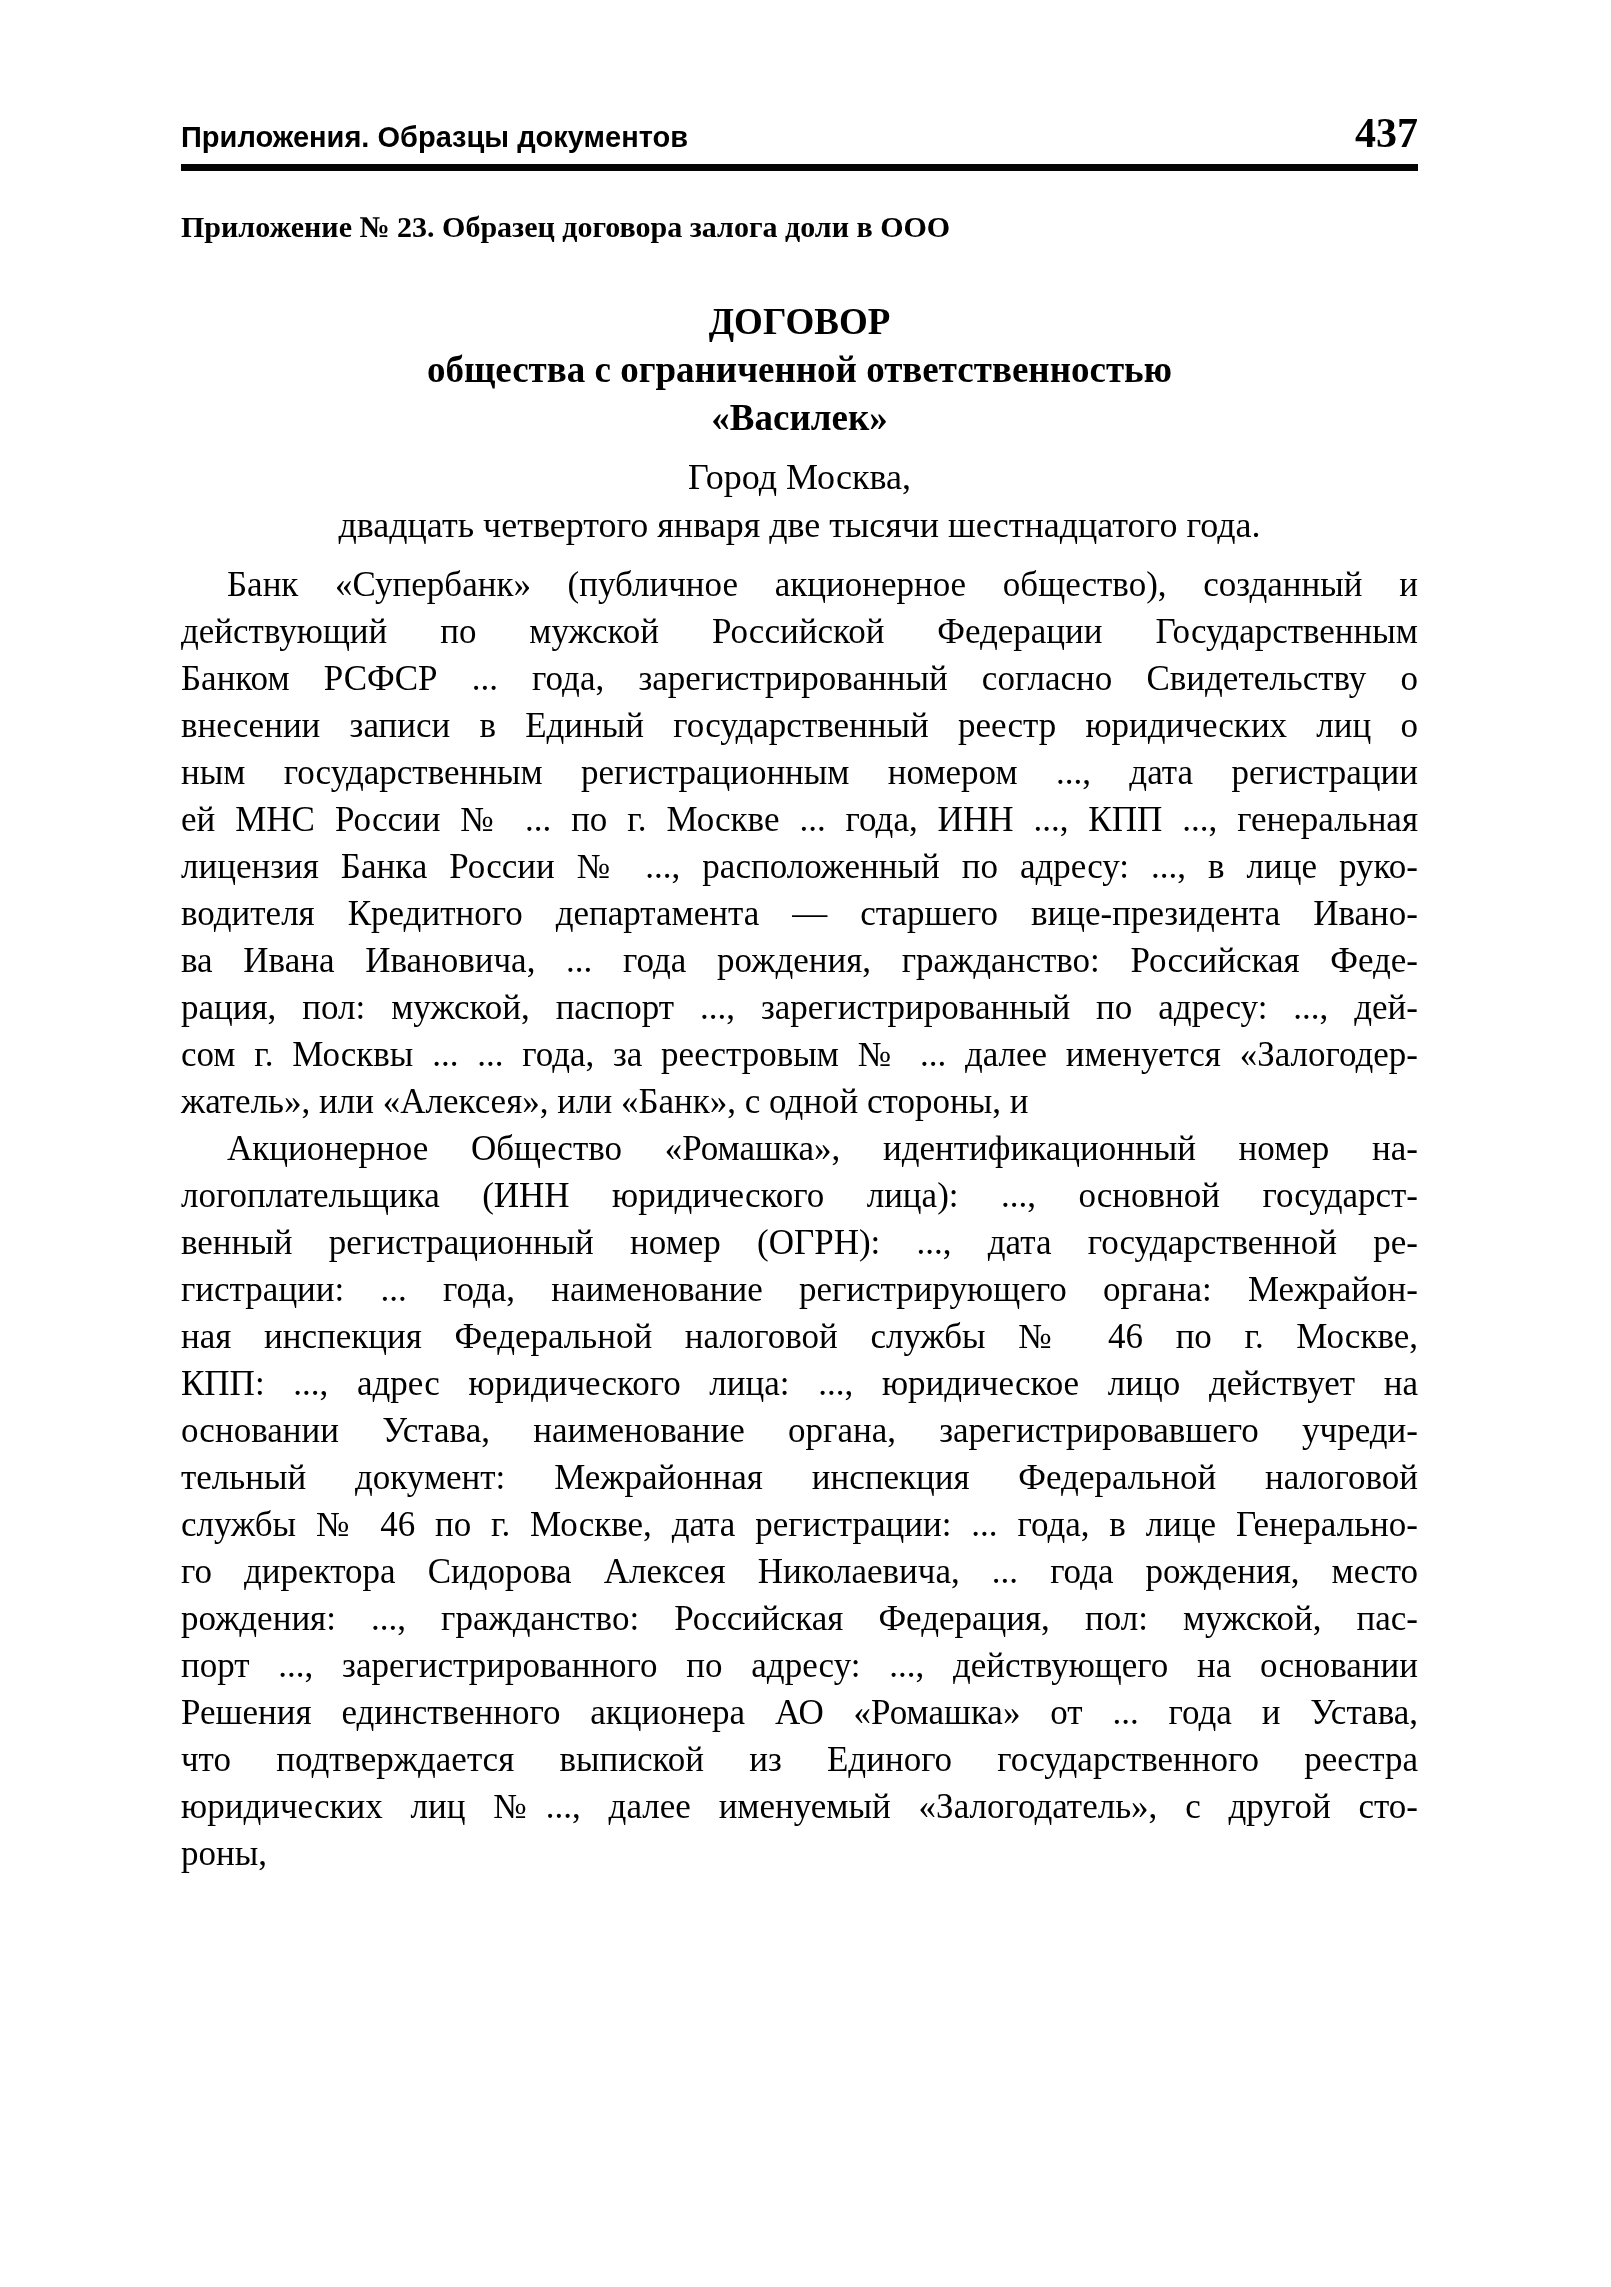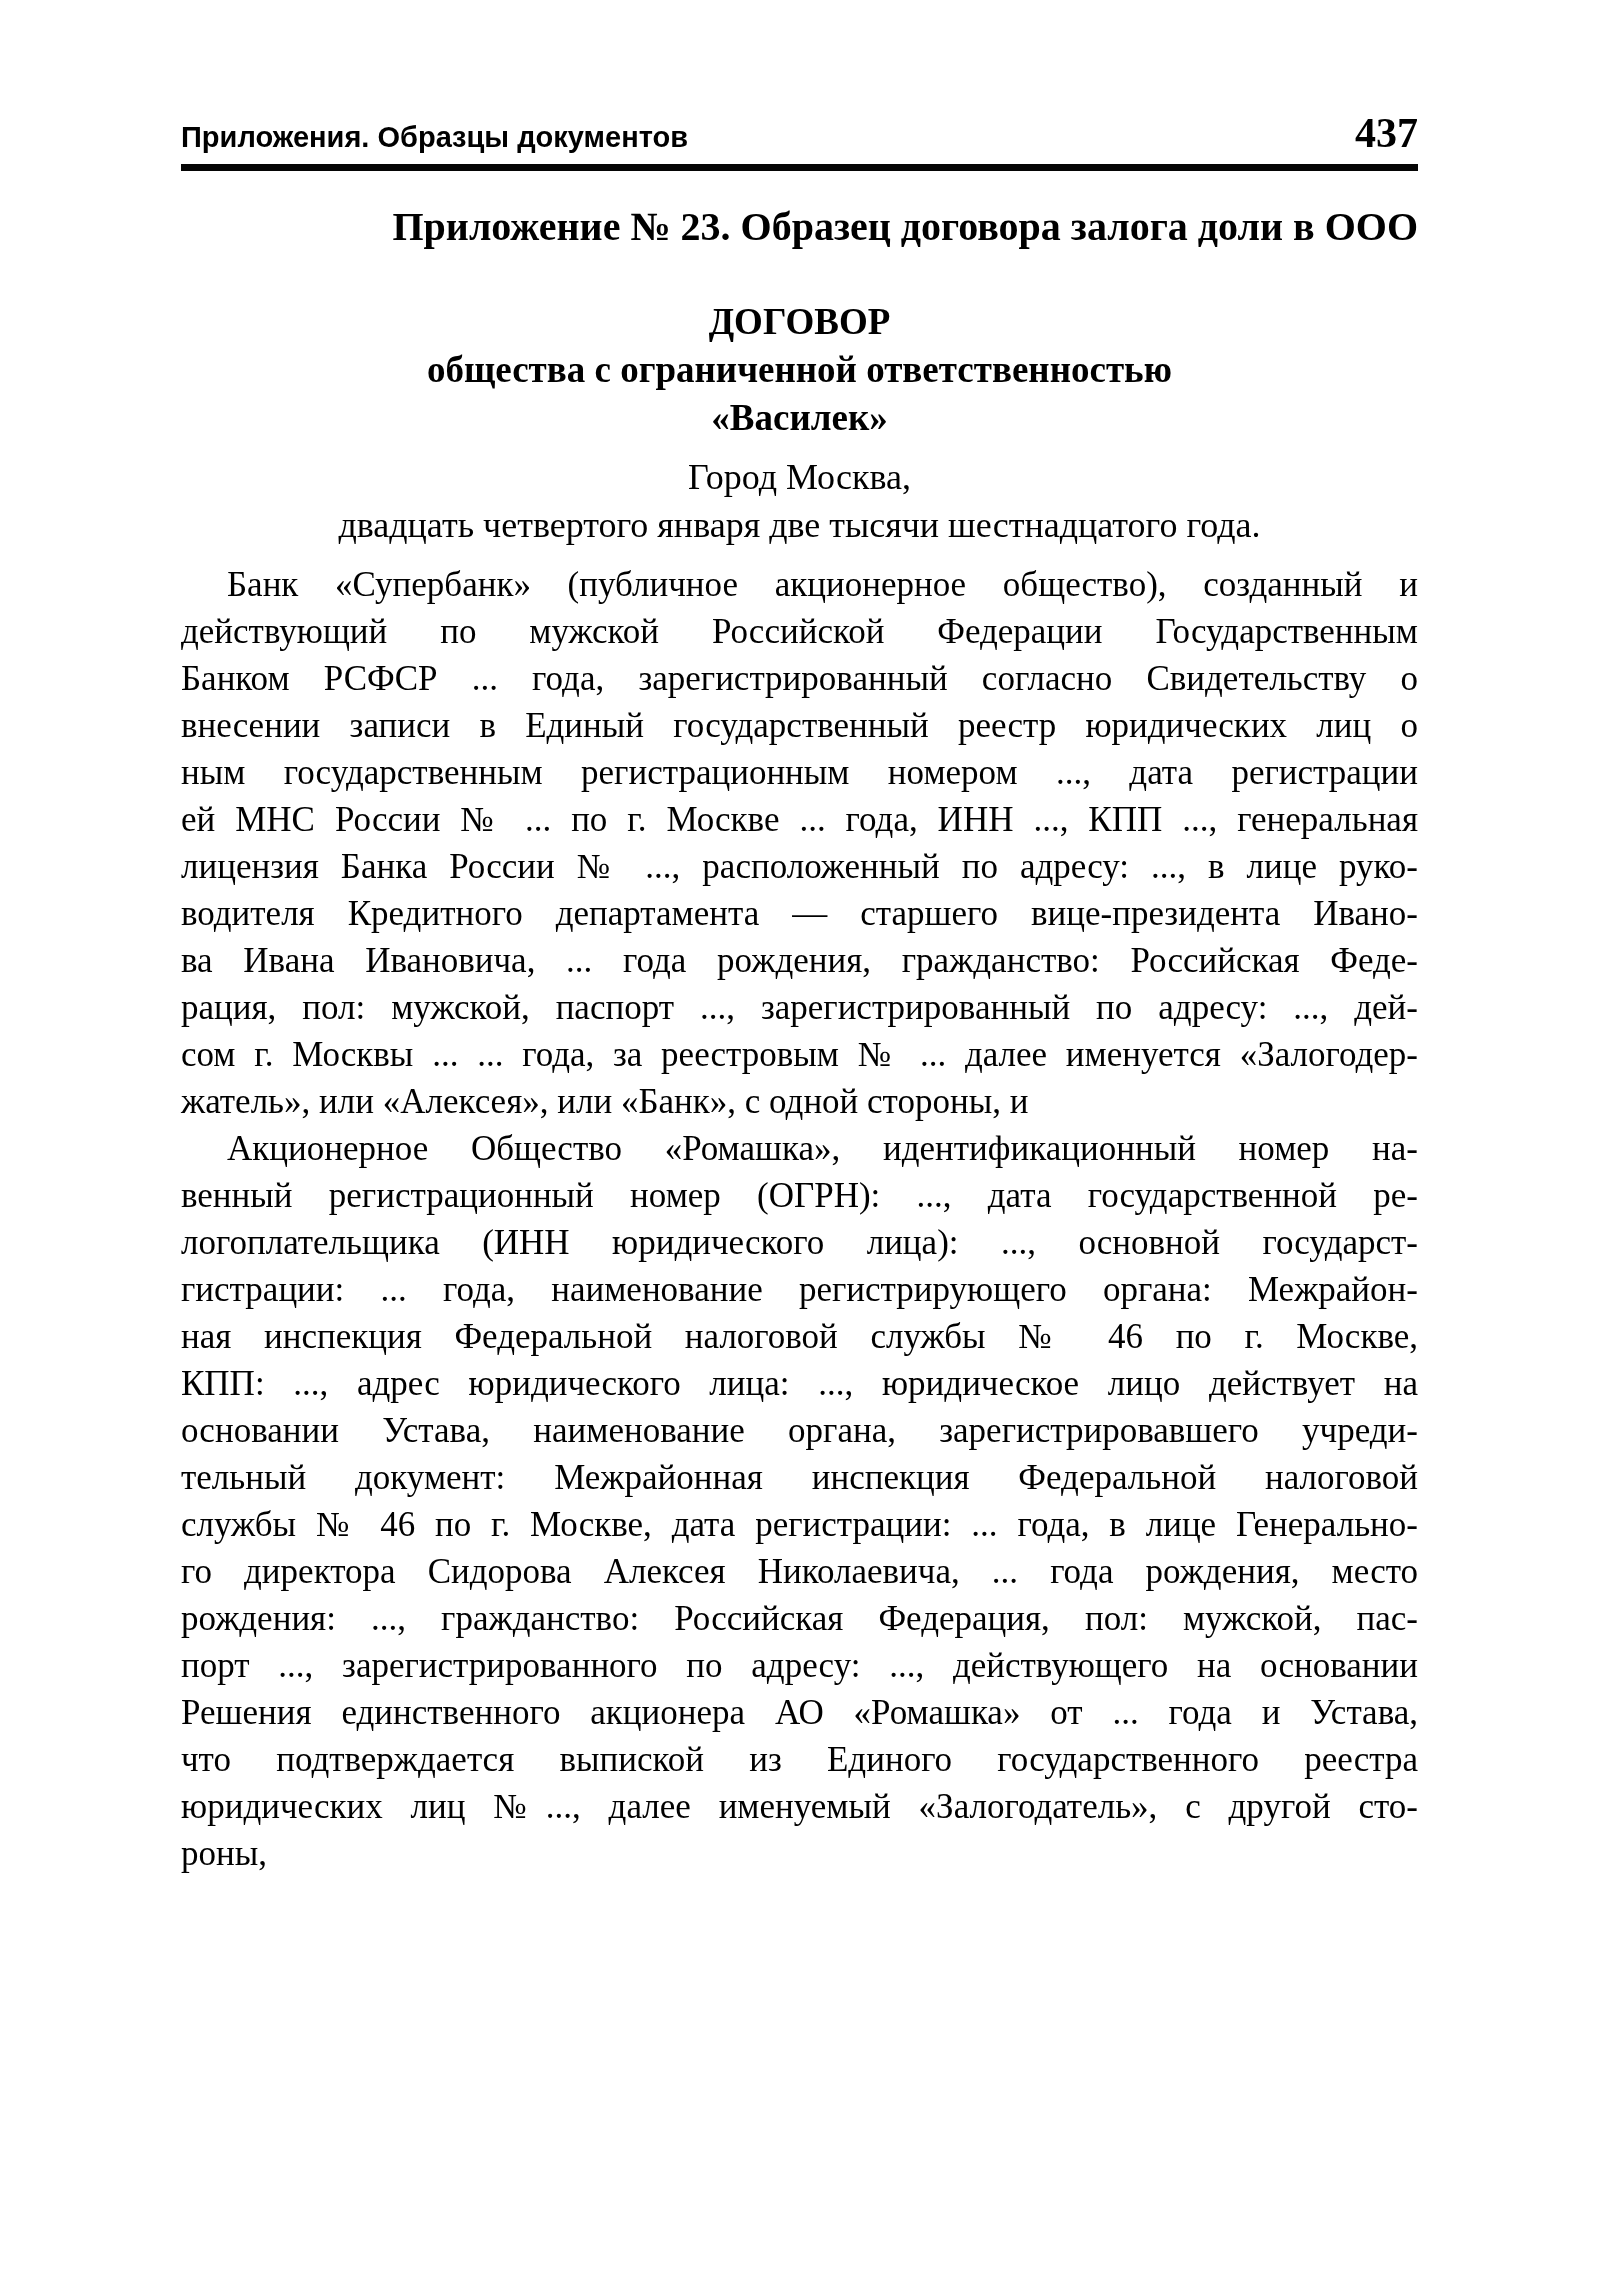--- a/index.html
+++ b/index.html
@@ -37,22 +37,22 @@
     font-size: 42px;
   }
   .header-rule {
     height: 6.5px;
     background: #050505;
     margin-top: 7.4px;
   }
   
   .appendix-title {
     margin: 33px 0 0 0;
-    text-align: right;
-    font-size: 40px;
+    text-align: left;
+    font-size: 30px;
     font-weight: bold;
     line-height: 46px;
   }
   
   .doc-title {
     margin-top: 48px;
     text-align: center;
     font-weight: bold;
     font-size: 37px;
     line-height: 48px;
@@ -117,22 +117,22 @@
           <div class="line">ей МНС России № ... по г. Москве ... года, ИНН ..., КПП ..., генеральная</div>
           <div class="line">лицензия Банка России № ..., расположенный по адресу: ..., в лице руко-</div>
           <div class="line">водителя Кредитного департамента — старшего вице-президента Ивано-</div>
           <div class="line">ва Ивана Ивановича, ... года рождения, гражданство: Российская Феде-</div>
           <div class="line">рация, пол: мужской, паспорт ..., зарегистрированный по адресу: ..., дей-</div>
           <div class="line">сом г. Москвы ... ... года, за реестровым № ... далее именуется «Залогодер-</div>
           <div class="line last">жатель», или «Алексея», или «Банк», с одной стороны, и</div>
         </div>
       <div class="para">
           <div class="line">Акционерное Общество «Ромашка», идентификационный номер на-</div>
+          <div class="line">логоплательщика (ИНН юридического лица): ..., основной государст-</div>
           <div class="line">венный регистрационный номер (ОГРН): ..., дата государственной ре-</div>
-          <div class="line">логоплательщика (ИНН юридического лица): ..., основной государст-</div>
           <div class="line">гистрации: ... года, наименование регистрирующего органа: Межрайон-</div>
           <div class="line">ная инспекция Федеральной налоговой службы № 46 по г. Москве,</div>
           <div class="line">КПП: ..., адрес юридического лица: ..., юридическое лицо действует на</div>
           <div class="line">основании Устава, наименование органа, зарегистрировавшего учреди-</div>
           <div class="line">тельный документ: Межрайонная инспекция Федеральной налоговой</div>
           <div class="line">службы № 46 по г. Москве, дата регистрации: ... года, в лице Генерально-</div>
           <div class="line">го директора Сидорова Алексея Николаевича, ... года рождения, место</div>
           <div class="line">рождения: ..., гражданство: Российская Федерация, пол: мужской, пас-</div>
           <div class="line">порт ..., зарегистрированного по адресу: ..., действующего на основании</div>
           <div class="line">Решения единственного акционера АО «Ромашка» от ... года и Устава,</div>

